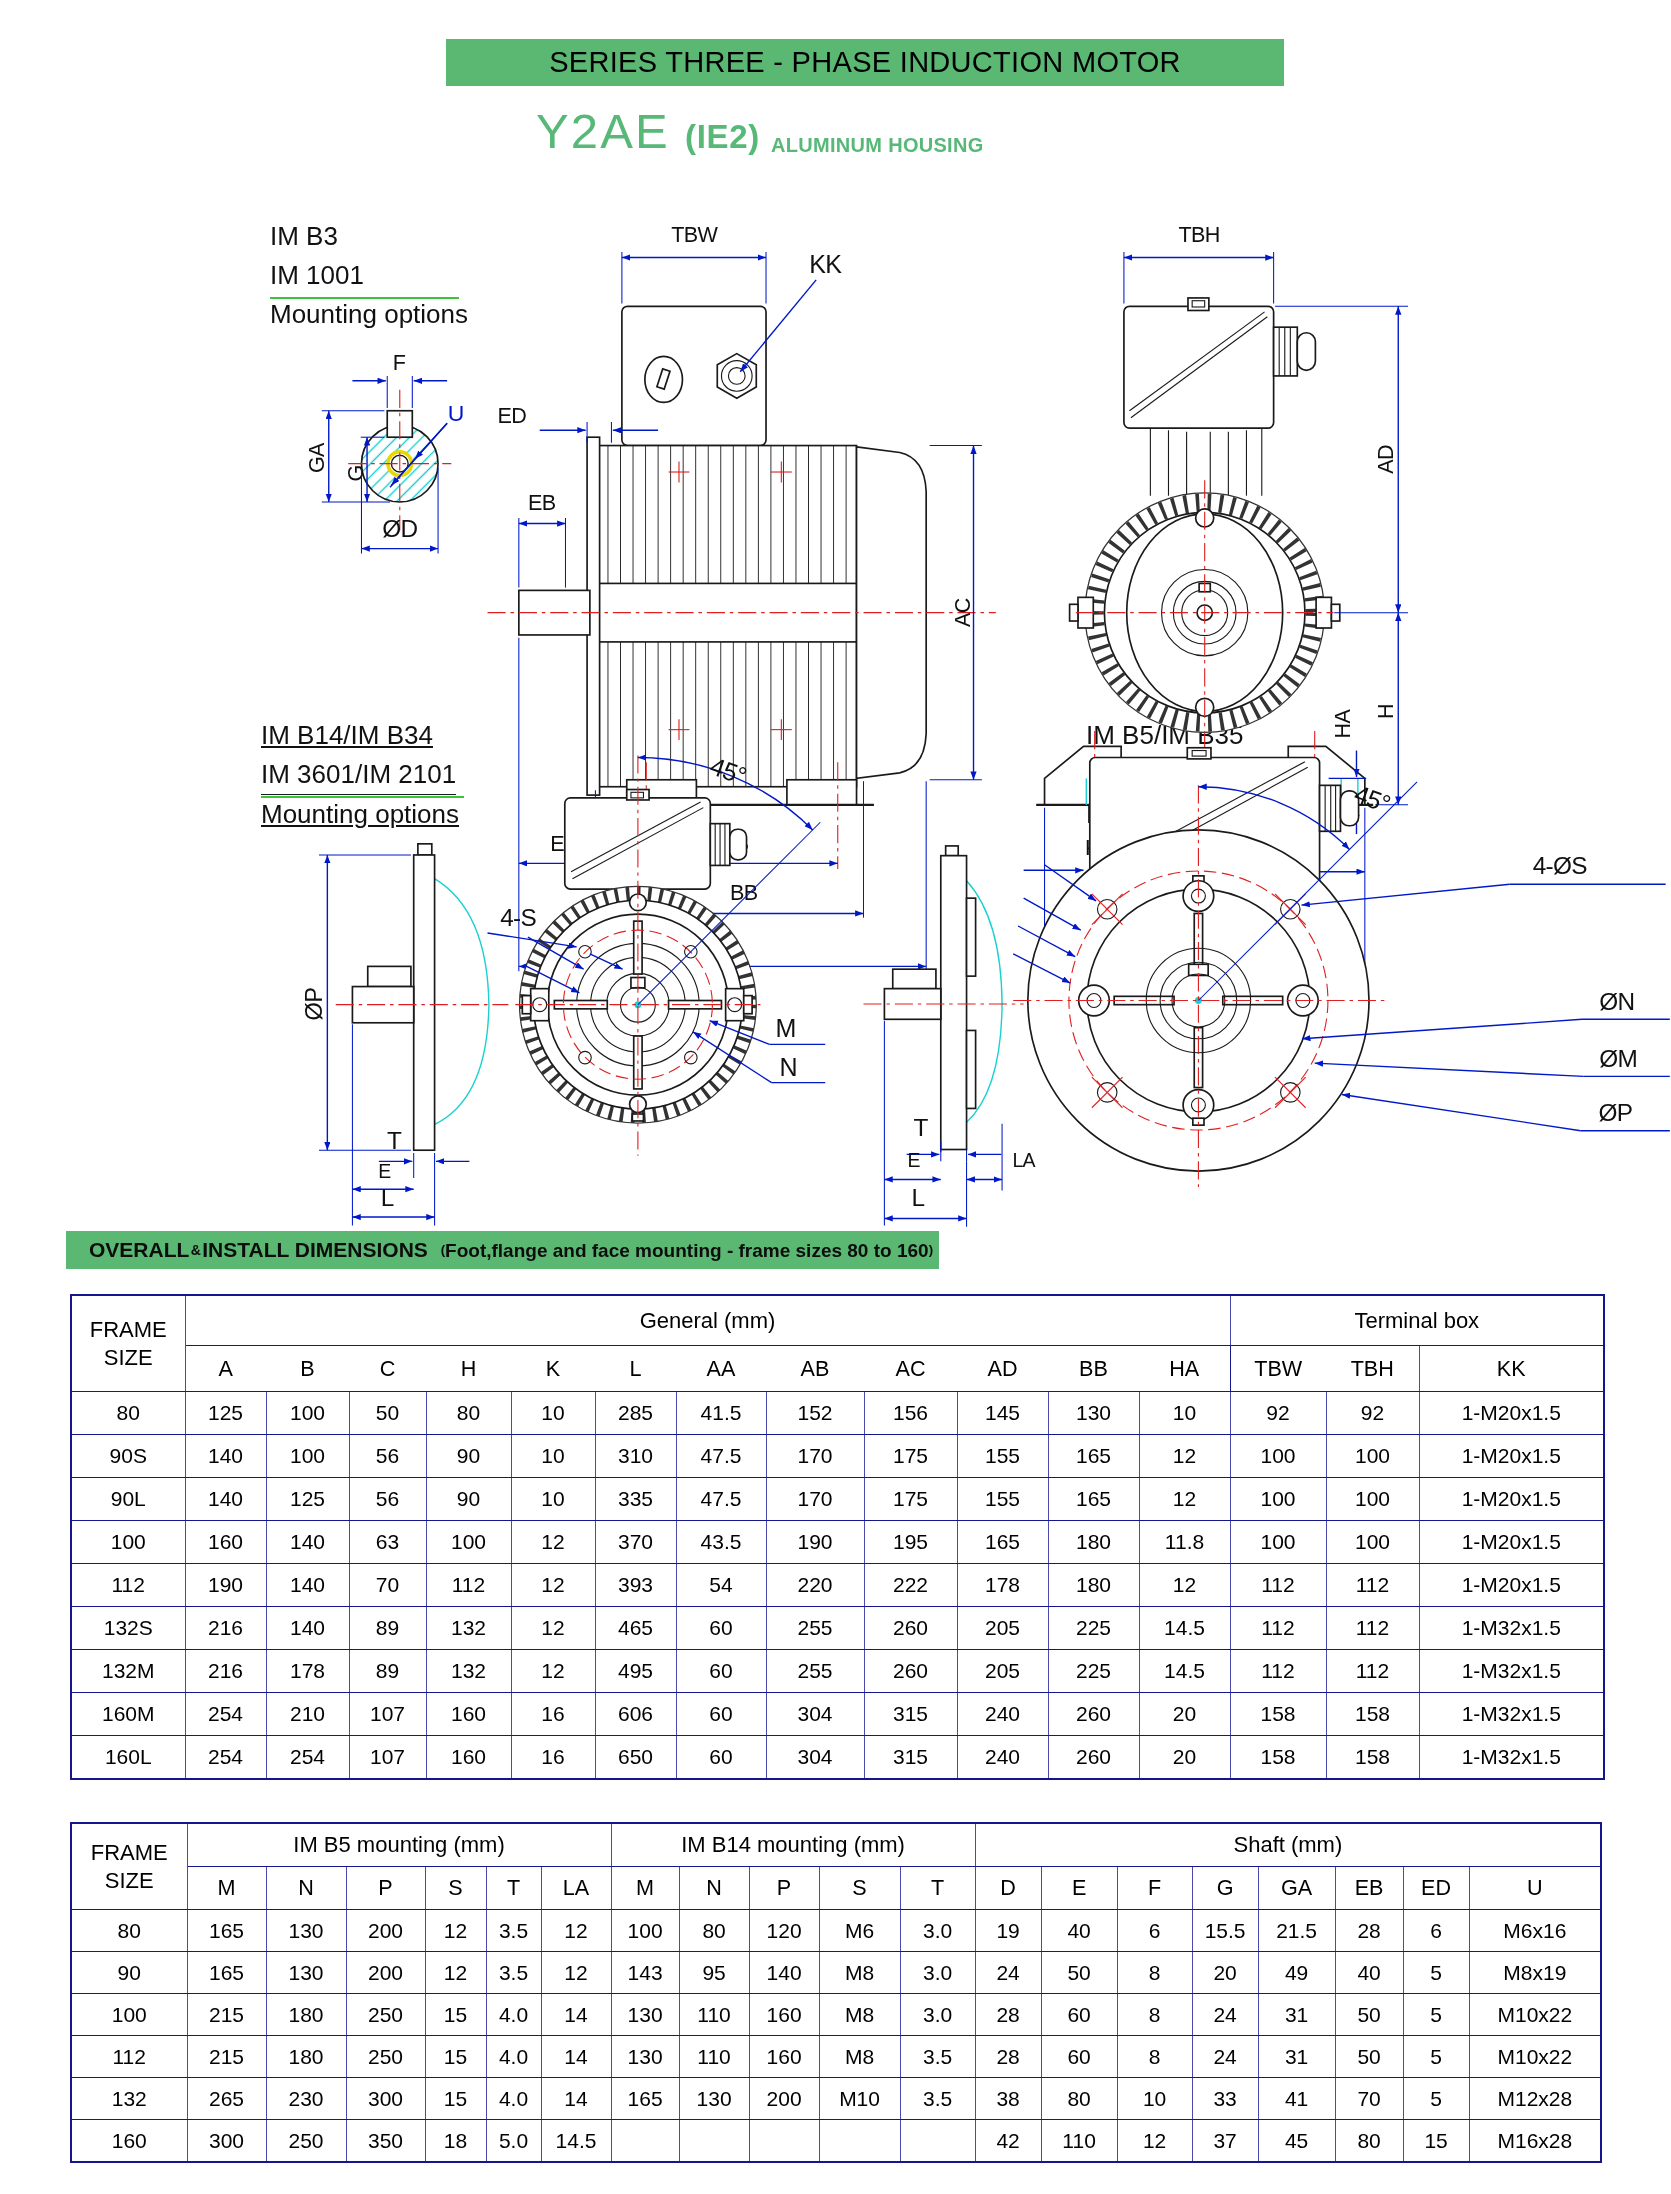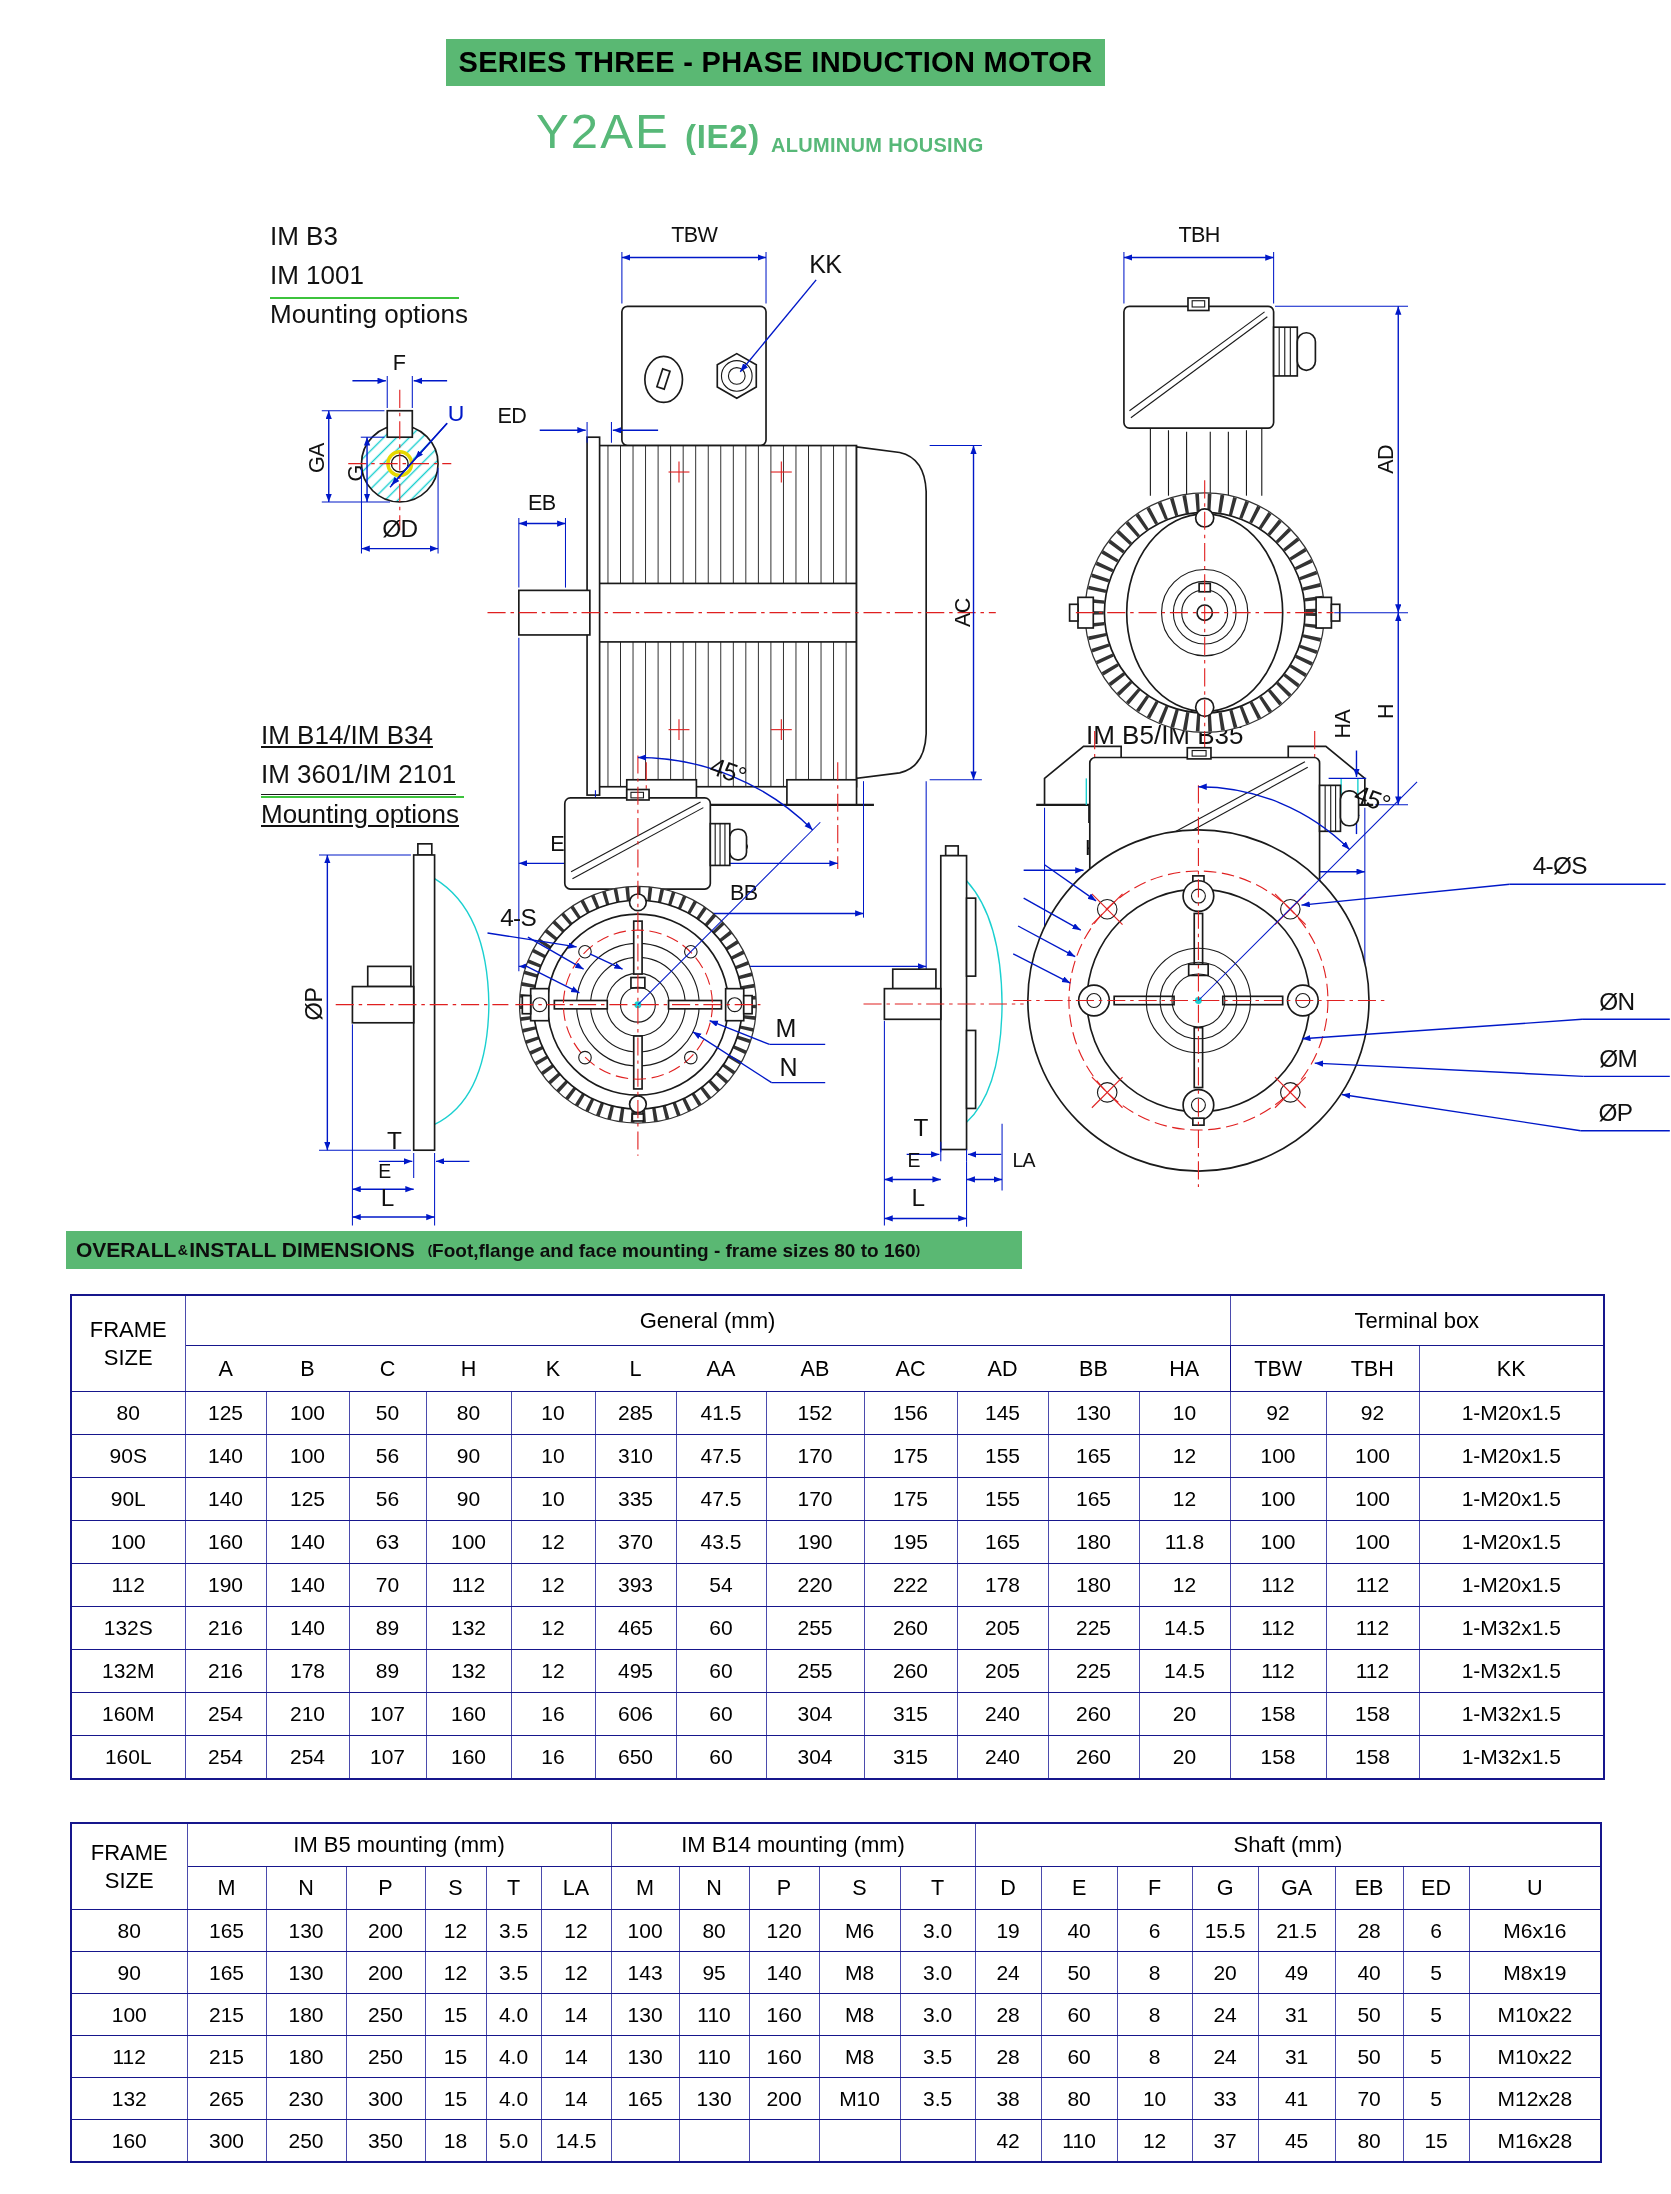--- a/index.html
+++ b/index.html
@@ -1,21 +1,21 @@
 <!DOCTYPE html>
 <html style="font-size:11px"><head>
 <meta charset="utf-8">
 <style>
   html,body{margin:0;padding:0;background:#ffffff;}
   .page{position:relative;width:1672px;height:2194px;background:#fff;
         font-family:"Liberation Sans",sans-serif;color:#111;overflow:hidden;}
 
   
-  .banner{position:absolute;left:446px;top:39px;width:659px;height:47px;
-          background:#5ab873;color:#000;font-size:29px;font-weight:700;
+  .banner{position:absolute;left:446px;top:39px;width:838px;height:47px;
+          background:#5ab873;color:#000;font-size:29px;font-weight:400;
           line-height:47px;text-align:center;letter-spacing:0.3px;}
   .modelline{position:absolute;left:536px;top:103px;display:flex;align-items:baseline;}
   .model{color:#57b878;font-size:49px;font-weight:normal;letter-spacing:2.1px;}
   .modelparen{color:#57b878;font-size:33px;font-weight:bold;margin-left:15.3px;letter-spacing:0.7px;}
   .subtitle{color:#57b878;font-size:20px;font-weight:bold;margin-left:11px;
             position:relative;top:4.2px;letter-spacing:0.3px;}
 
   
   .mtitle{position:absolute;font-size:26px;line-height:39px;color:#111;}
   .ug{position:relative;display:inline-block;}
@@ -30,22 +30,22 @@
   .d{stroke:#0018c8;stroke-width:2;fill:none;}
   .dx{stroke:#0018c8;stroke-width:1.5;fill:none;}
   .cl{stroke:#e02020;stroke-width:1.6;fill:none;stroke-dasharray:26 7 5 7;}
   .rd{stroke:#e02020;stroke-width:1.6;fill:none;stroke-dasharray:18 8;}
   .rs{stroke:#e02020;stroke-width:1.6;fill:none;}
   .cy{stroke:#1ad0d0;stroke-width:2;fill:none;}
   .dt{font-family:"Liberation Sans",sans-serif;font-size:31px;fill:#111;text-anchor:middle;letter-spacing:-1px;}
   .dtb{font-family:"Liberation Sans",sans-serif;font-size:33px;fill:#0018c8;text-anchor:middle;}
 
   
-  .secbar{position:absolute;left:66px;top:1231px;width:956px;height:38px;background:#5ab873;
-          color:#0d0d0d;font-size:21px;font-weight:600;line-height:38px;padding-left:10px;
+  .secbar{position:absolute;left:66px;top:1231px;width:873px;height:38px;background:#5ab873;
+          color:#0d0d0d;font-size:21px;font-weight:600;line-height:38px;padding-left:23px;
           box-sizing:border-box;white-space:nowrap;}
   .secbar .amp{font-size:14px;vertical-align:2.1px;padding:0 1.4px;}
   .secbar .note{font-size:19px;font-weight:600;margin-left:7px;}
   .secbar .sm{font-size:13.2px;vertical-align:2.8px;}
 
   
   table{position:absolute;border-collapse:collapse;table-layout:fixed;background:#fff;
         font-family:"Liberation Sans",sans-serif;}
   td{border-left:1px solid #4b4bad;border-right:1px solid #4b4bad;
      border-top:1.5px solid #16168c;border-bottom:1.5px solid #16168c;

